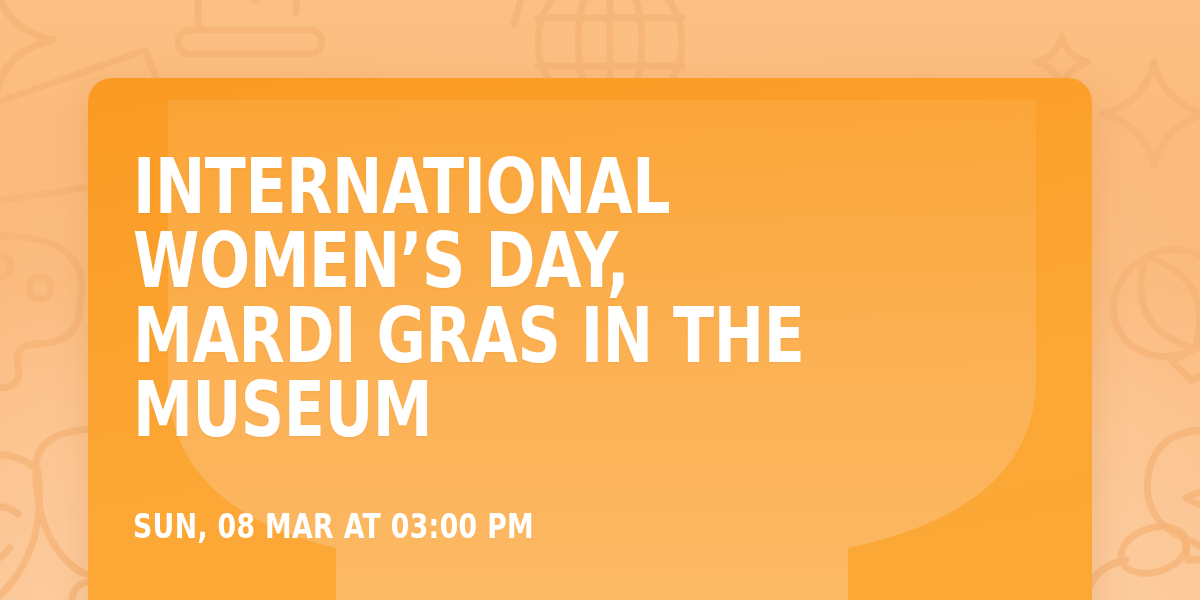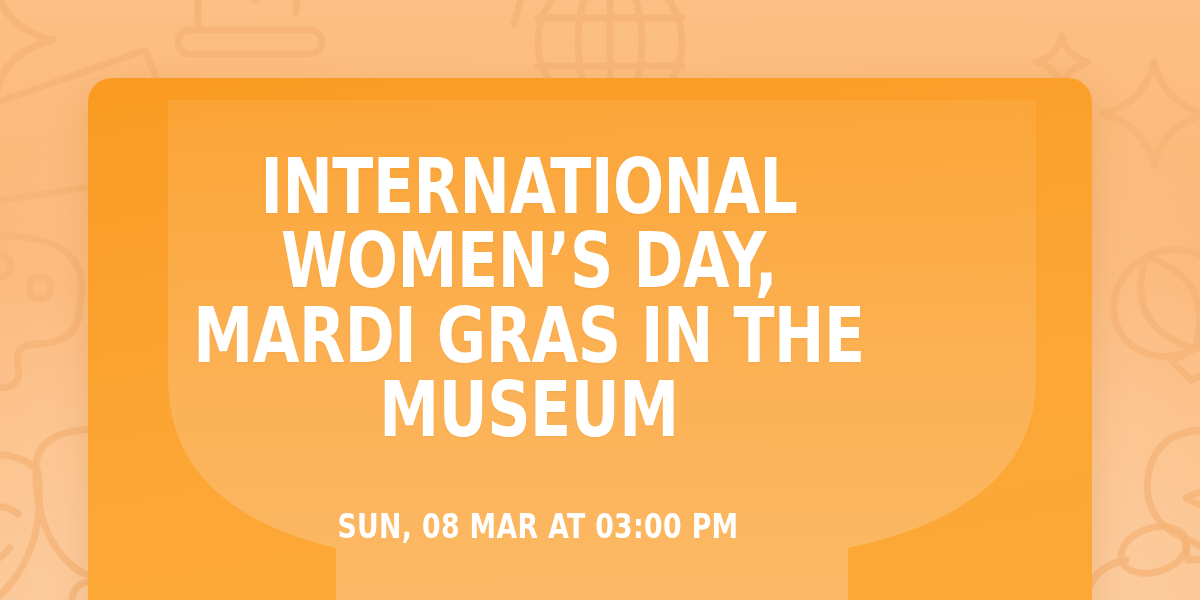--- a/index.html
+++ b/index.html
@@ -13,21 +13,20 @@
   
   #page {
     position:relative;
     width:1200px; height:600px;
     background:
       radial-gradient(120% 140% at 50% 105%,
             rgba(253,222,193,0.95) 0%,
             rgba(253,214,178,0.55) 35%,
             rgba(250,185,122,0.0) 70%),
       linear-gradient(180deg, #FCC084 0%, #FBB573 48%, #FBBE86 100%);
-    text-align: center;
   }
 
   
   #doodles {
     position:absolute; inset:0;
     overflow:hidden;
     pointer-events:none;
   }
   #doodles svg {
     position:absolute;

